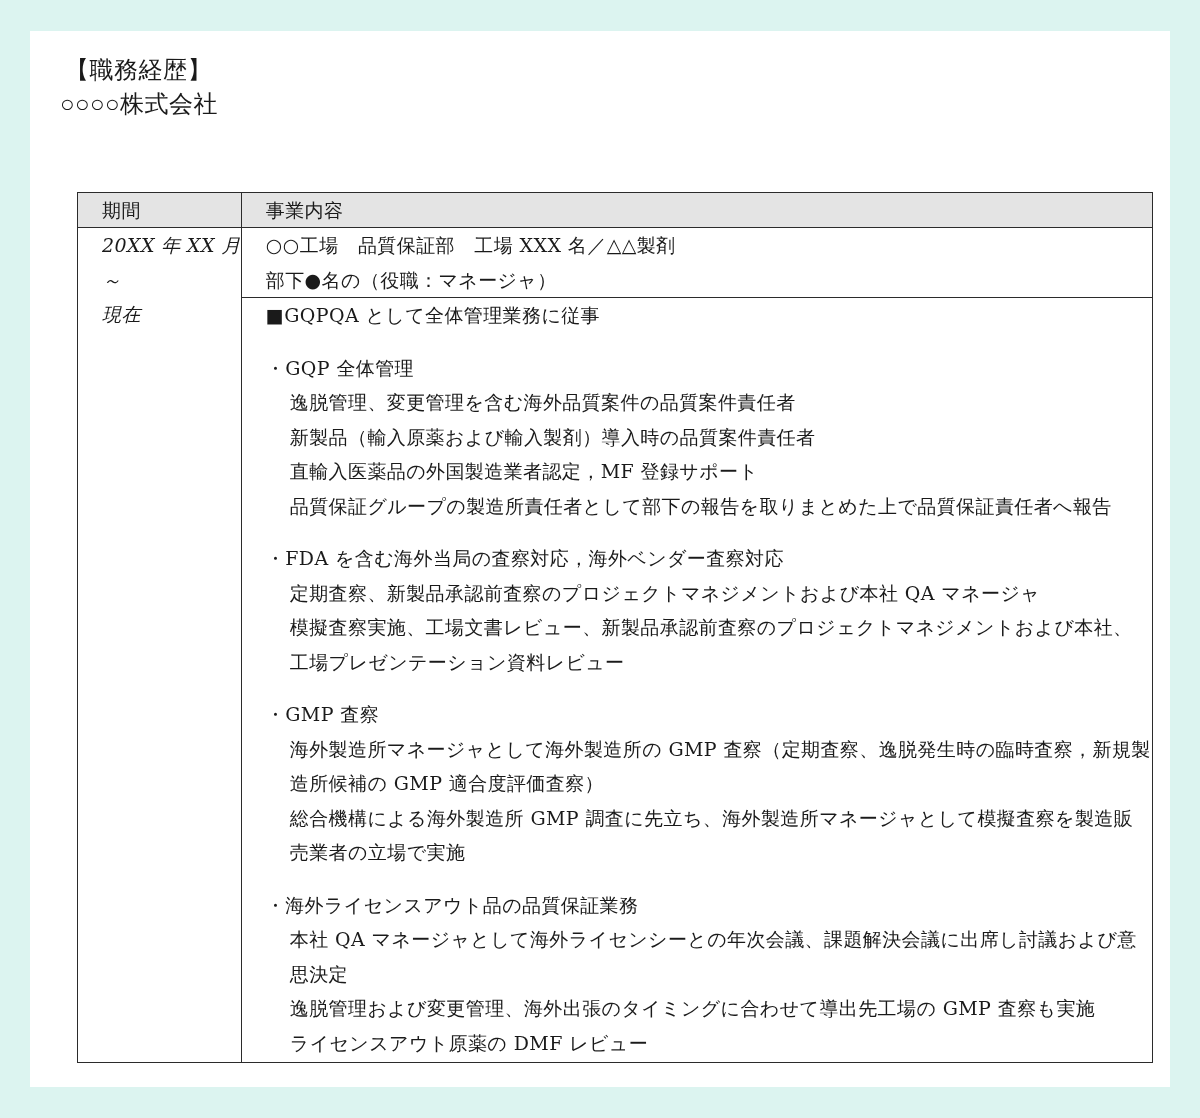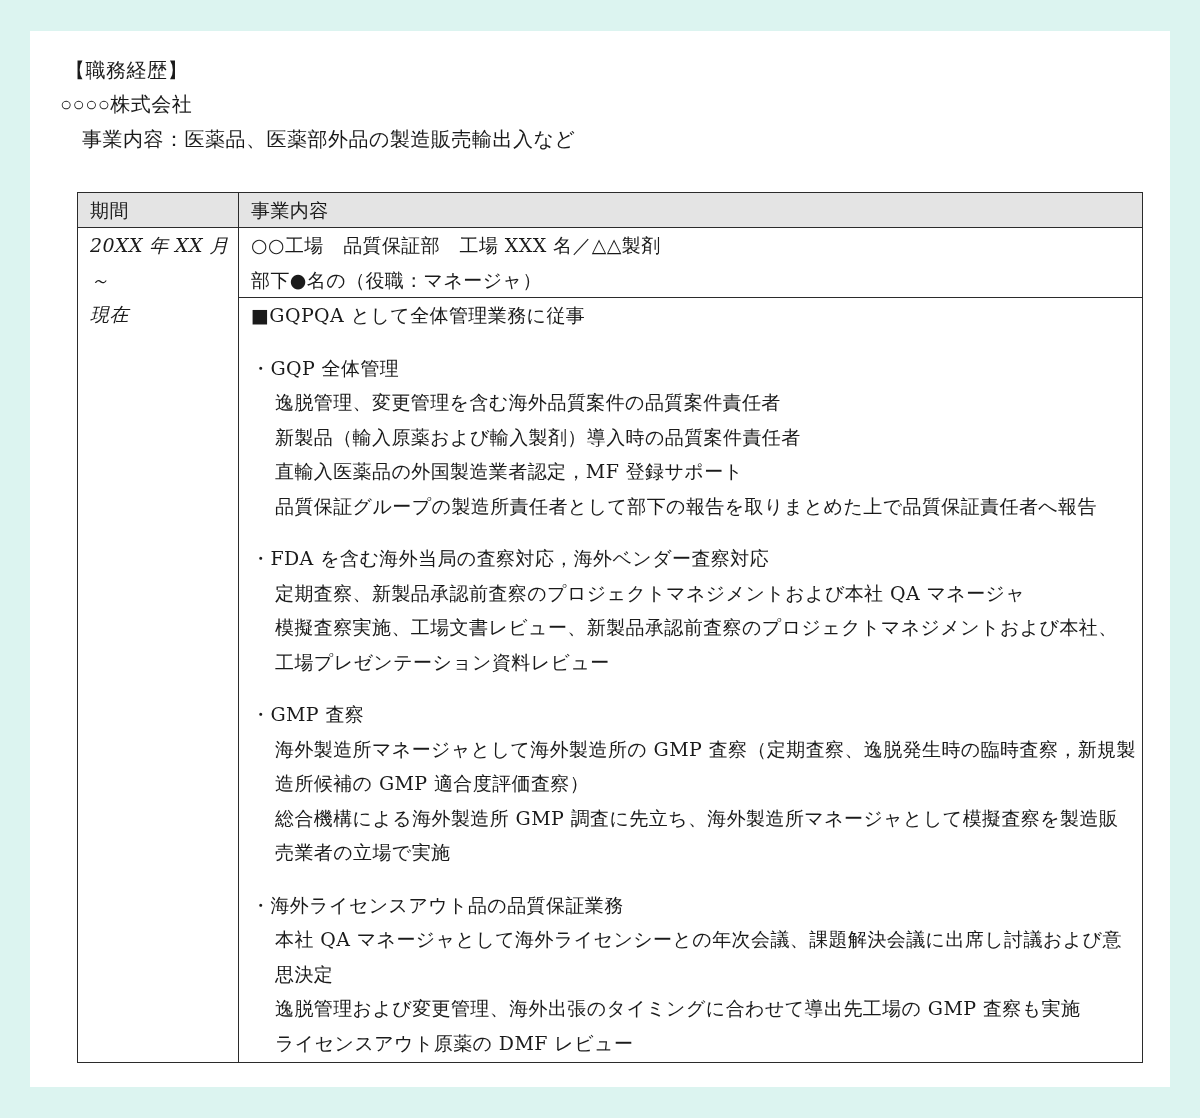--- a/index.html
+++ b/index.html
@@ -12,21 +12,21 @@
     color: #1a1a1a;
   }
   .panel {
     position: absolute;
     left: 30px; top: 31px;
     width: 1140px; height: 1056px;
     background: #ffffff;
   }
   .line {
     position: absolute;
-    font-size: 20px;
+    font-size: 24px;
     line-height: 34px;
     white-space: nowrap;
     letter-spacing: 0.5px;
   }
   .section-title { left: 35px; top: 22px; }
   .company { left: 30px; top: 56px; font-family: Liberation Serif, serif; }
   .info1 { left: 52px; top: 91px; }
   .info2 { left: 52px; top: 125px; }
 
   table.career {
@@ -34,21 +34,21 @@
     left: 47px; top: 161px;
     width: 1066px;
     border-collapse: collapse;
     font-size: 19px;
     letter-spacing: 0.4px;
   }
   table.career th, table.career td {
     border: 1.5px solid #2b2b2b;
     text-align: left;
     vertical-align: top;
-    padding: 0 0 0 12px;
+    padding: 0 0 0 24px;
     font-weight: normal;
   }
   table.career th {
     background: #e4e4e4;
     height: 34px;
     line-height: 34px;
   }
   .col-period { width: 148px; }
   .period-cell { line-height: 34.5px; padding-top: 1px; font-style: italic; }
   .cell-lines div { line-height: 34.5px; white-space: nowrap; }
@@ -57,21 +57,20 @@
   .indent { padding-left: 24px; }
   .bullet { padding-left: 0px; margin-top: 18px; }
   .wrap { white-space: normal !important; padding-left: 24px; width: 862px; }
 </style>
 </head>
 <body>
 
 <div class="panel">
   <div class="line section-title">【職務経歴】</div>
   <div class="line company">○○○○株式会社</div>
-  <div class="line info1">事業内容：医薬品、医薬部外品の製造販売輸出入など</div>
 
   <table class="career">
     <tbody>
         <tr>
       <th class="col-period">期間</th>
       <th>事業内容</th>
     </tr>
     <tr class="row1">
       <td class="period-cell" rowspan="2">
         <div class="cell-lines">

